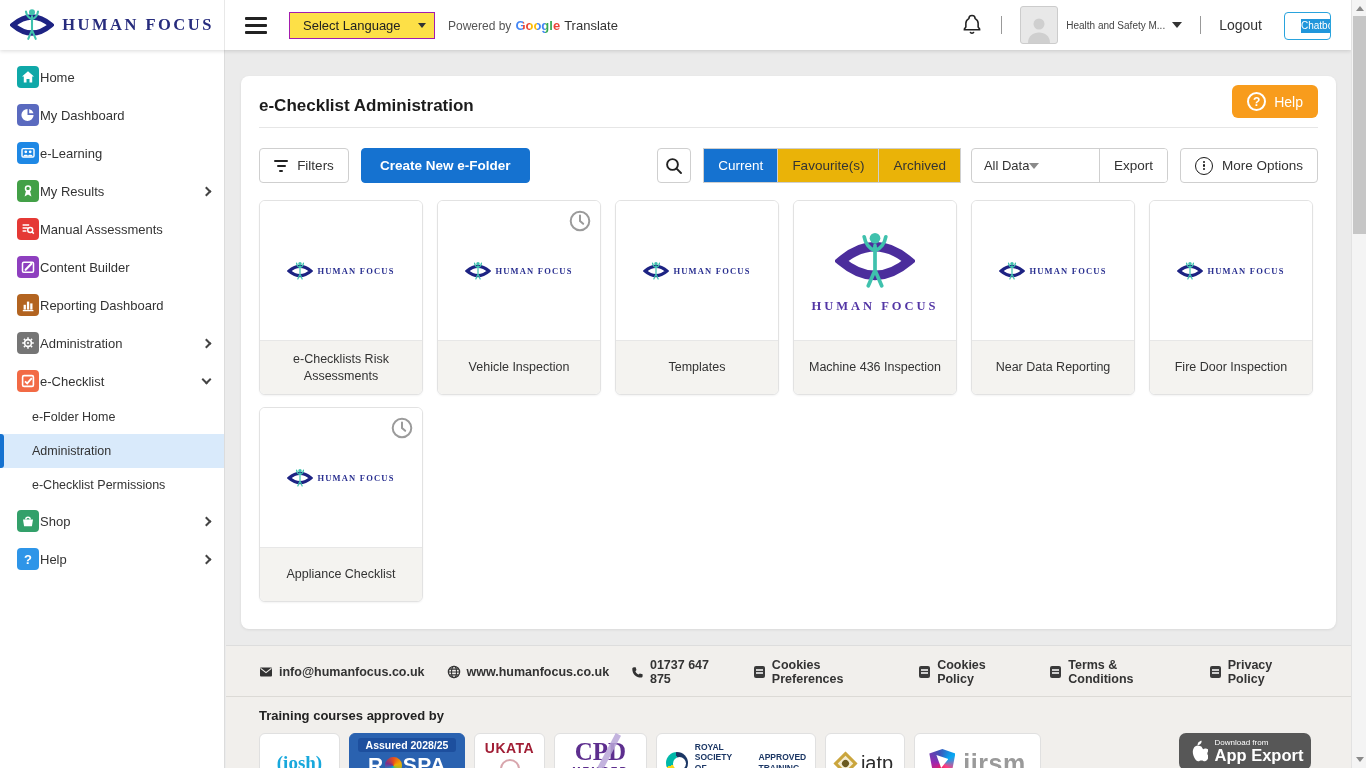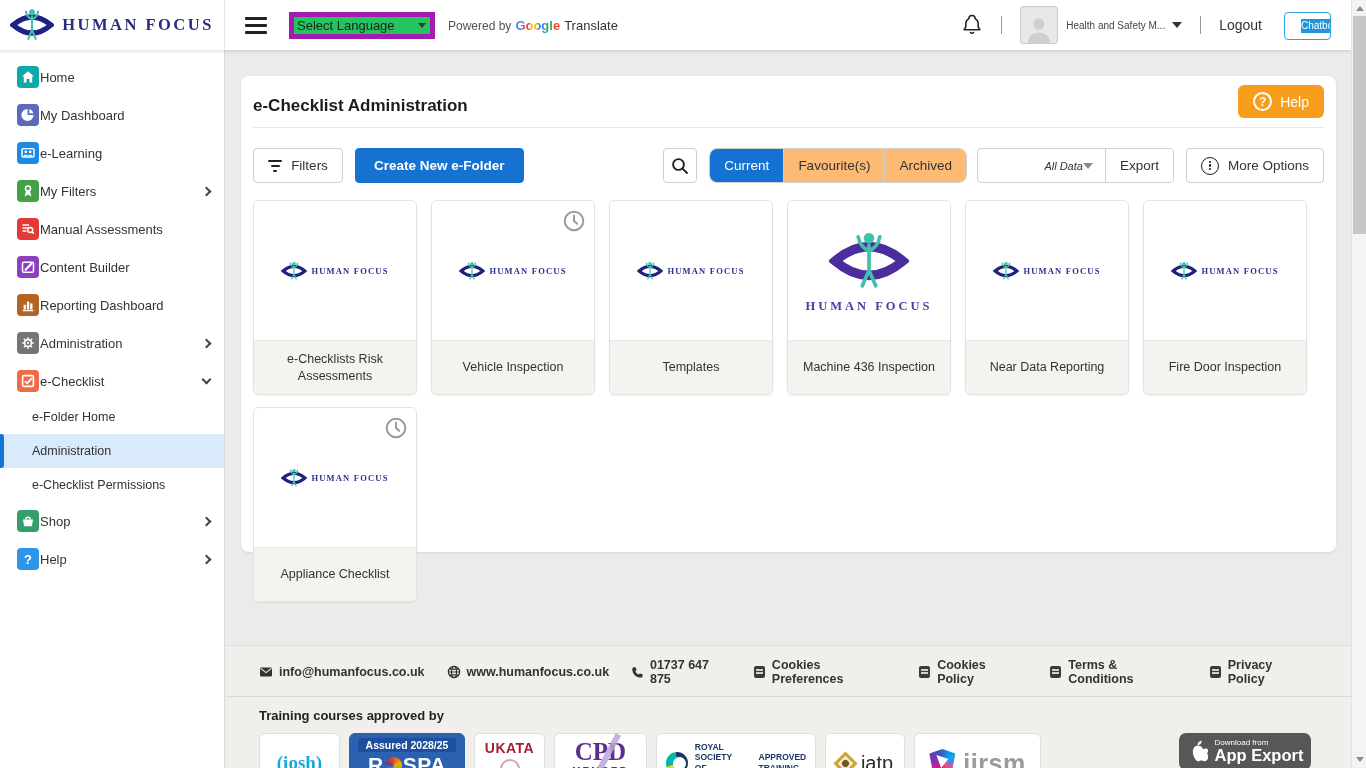--- a/index.html
+++ b/index.html
@@ -12,21 +12,21 @@
   .logo-box { width:225px; height:50px; display:flex; align-items:center; justify-content:center;
     border-right:1px solid #e8e8e8; }
   .hf-logo { display:flex; align-items:center; gap:8px; }
   .hf-logo svg { color:#1d2383; }
   .hf-word { font-family:"Liberation Serif", serif; font-weight:700; color:#272c7d;
     letter-spacing:2.5px; font-size:16.5px; }
   .hamburger { margin-left:20px; width:22px; display:flex; flex-direction:column; gap:4px; cursor:pointer; }
   .hamburger span { height:3px; background:#222; border-radius:1px; }
   .lang-wrap { position:relative; margin-left:22px; }
   .lang-wrap select { appearance:none; -webkit-appearance:none; width:146px; height:27px;
-    background:#22c55e; border:5px solid #a21caf; font-size:13px; color:#222; padding:0 24px 0 3px;
+    background:#fde047; border:1px solid #a21caf; font-size:13px; color:#222; padding:0 24px 0 13px;
     font-family:"Liberation Sans", sans-serif; }
   .lang-caret { position:absolute; right:9px; top:11px; width:0; height:0;
     border-left:4px solid transparent; border-right:4px solid transparent; border-top:5px solid #333; pointer-events:none; }
   .powered { margin-left:13px; font-size:12px; color:#555; display:flex; align-items:baseline; gap:4px; cursor:pointer; }
   .g-word { font-weight:700; font-size:13px;
     background:linear-gradient(90deg,#4285F4 0 17%,#EA4335 17% 34%,#FBBC05 34% 50%,#4285F4 50% 66%,#34A853 66% 83%,#EA4335 83% 100%);
     -webkit-background-clip:text; background-clip:text; color:transparent; }
   .t-word { color:#333; font-size:13px; }
   .top-right { margin-left:auto; display:flex; align-items:center; }
   .bell { width:22px; height:22px; cursor:pointer; }
@@ -65,46 +65,46 @@
   .chev-down { transform:rotate(45deg); margin-top:-3px; }
   .sub-item { height:34px; display:flex; align-items:center; padding-left:32px; font-size:12.5px;
     color:#333; cursor:pointer; position:relative; }
   .sub-item.active { background:#d9eafb; }
   .sub-item.active::before { content:""; position:absolute; left:0; top:0; bottom:0; width:4px;
     background:#1572d0; border-radius:0 3px 3px 0; }
 
   
   .main { position:absolute; left:226px; top:50px; right:15px; bottom:0; }
   .panel { margin:26px 15px 0 15px; background:#fff; border-radius:8px;
-    box-shadow:0 1px 3px rgba(0,0,0,.08); padding:9px 12px 26px; height:476px; position:relative; }
+    box-shadow:0 1px 3px rgba(0,0,0,.08); padding:9px 18px 26px; height:553px; position:relative; }
   .title-row { display:flex; align-items:center; justify-content:space-between; padding:0 0 9px; }
   .page-title { font-size:17px; font-weight:700; color:#1c1c1c; padding-top:8px; }
   .help-btn { background:#f89c1c; border:none; border-radius:6px; color:#fff; font-size:14px;
     padding:7px 15px; display:flex; align-items:center; gap:8px; cursor:pointer; font-family:inherit; }
   .q-circle { width:19px; height:19px; border:2px solid #fff; border-radius:50%; display:flex;
     align-items:center; justify-content:center; font-size:12px; font-weight:700; }
   .title-div { border-bottom:1px solid #e6e6e6; margin:0 0 20px; }
   .toolbar { display:flex; align-items:center; }
   .btn { height:35px; border:1px solid #cfcfcf; background:#fff; border-radius:4px; font-size:13.5px;
     color:#333; display:flex; align-items:center; justify-content:center; gap:9px; cursor:pointer;
     font-family:inherit; padding:0 14px; }
   .filters-btn { width:90px; }
   .filter-icon { display:flex; flex-direction:column; gap:3px; align-items:center; }
   .filter-icon span { height:2px; background:#222; border-radius:1px; display:block; }
   .f1{width:14px;} .f2{width:9px;} .f3{width:4px;}
   .create-btn { margin-left:12px; background:#1572d0; border-color:#1572d0; color:#fff; font-weight:700; padding:0 18px; }
   .search-btn { margin-left:auto; width:34px; padding:0; }
-  .tab-group { display:flex; margin-left:12px; border:1px solid #cfcfcf; border-radius:8px; overflow:hidden; height:35px; }
-  .tab { padding:0 14px; display:flex; align-items:center; font-size:13.5px; background:#fdba74;
+  .tab-group { display:flex; margin-left:12px; border:1px solid #cfcfcf; border-radius:0; overflow:hidden; height:35px; }
+  .tab { padding:0 14px; display:flex; align-items:center; font-size:13.5px; background:#eab308;
     border-right:1px solid #cfcfcf; cursor:pointer; color:#333; }
   .tab:last-child { border-right:none; }
   .tab.active { background:#1572d0; color:#fff; }
   .data-group { display:flex; margin-left:10px; border:1px solid #cfcfcf; border-radius:4px; height:35px; overflow:hidden; }
-  .data-select { width:128px; display:flex; align-items:center; justify-content:flex-end;
-    padding:0 12px; font-size:11px; cursor:pointer; border-right:1px solid #cfcfcf;font-style:italic; }
+  .data-select { width:128px; display:flex; align-items:center; justify-content:flex-start;
+    padding:0 12px; font-size:13px; cursor:pointer; border-right:1px solid #cfcfcf; }
   .sel-caret { width:0; height:0; border-left:5px solid transparent; border-right:5px solid transparent;
     border-top:6px solid #8a8a8a; }
   .export-btn { padding:0 14px; display:flex; align-items:center; font-size:13.5px; cursor:pointer; background:#fff; }
   .more-btn { margin-left:12px; }
   .dots-circle { width:18px; height:18px; border:1.7px solid #1a1a1a; border-radius:50%; display:flex;
     flex-direction:column; align-items:center; justify-content:center; gap:1.6px; }
   .dots-circle i { width:2.2px; height:2.2px; background:#1a1a1a; border-radius:50%; }
 
   
   .cards { display:flex; flex-wrap:wrap; gap:12px 14px; margin-top:17px; }
@@ -294,21 +294,21 @@
     <span>e-Learning</span>
   </div>
 
   <div class="nav-item">
     <span class="icon-badge" style="background-color: rgb(67, 160, 71);">
       <svg width="14" height="14" viewBox="0 0 14 14">
           <circle cx="7" cy="4.4" r="2.5" fill="none" stroke="#fff" stroke-width="1.5"></circle>
           <path d="M5.1 6.6 L3.6 12.6 L7 10.6 L10.4 12.6 L8.9 6.6" fill="#fff"></path>
         </svg>
       </span>
-    <span>My Filters</span>
+    <span>My Results</span>
     <span class="chev chev-right"></span>
   </div>
 
   <div class="nav-item">
     <span class="icon-badge" style="background-color: rgb(229, 57, 53);">
       <svg width="14" height="14" viewBox="0 0 14 14">
           <path d="M1.6 3 H8.2 M1.6 6 H6.8 M1.6 9 H5.4" stroke="#fff" stroke-width="1.5"></path>
           <circle cx="9.2" cy="8" r="2.5" fill="none" stroke="#fff" stroke-width="1.4"></circle>
           <path d="M11 9.8 L12.8 11.6" stroke="#fff" stroke-width="1.5"></path>
         </svg>

